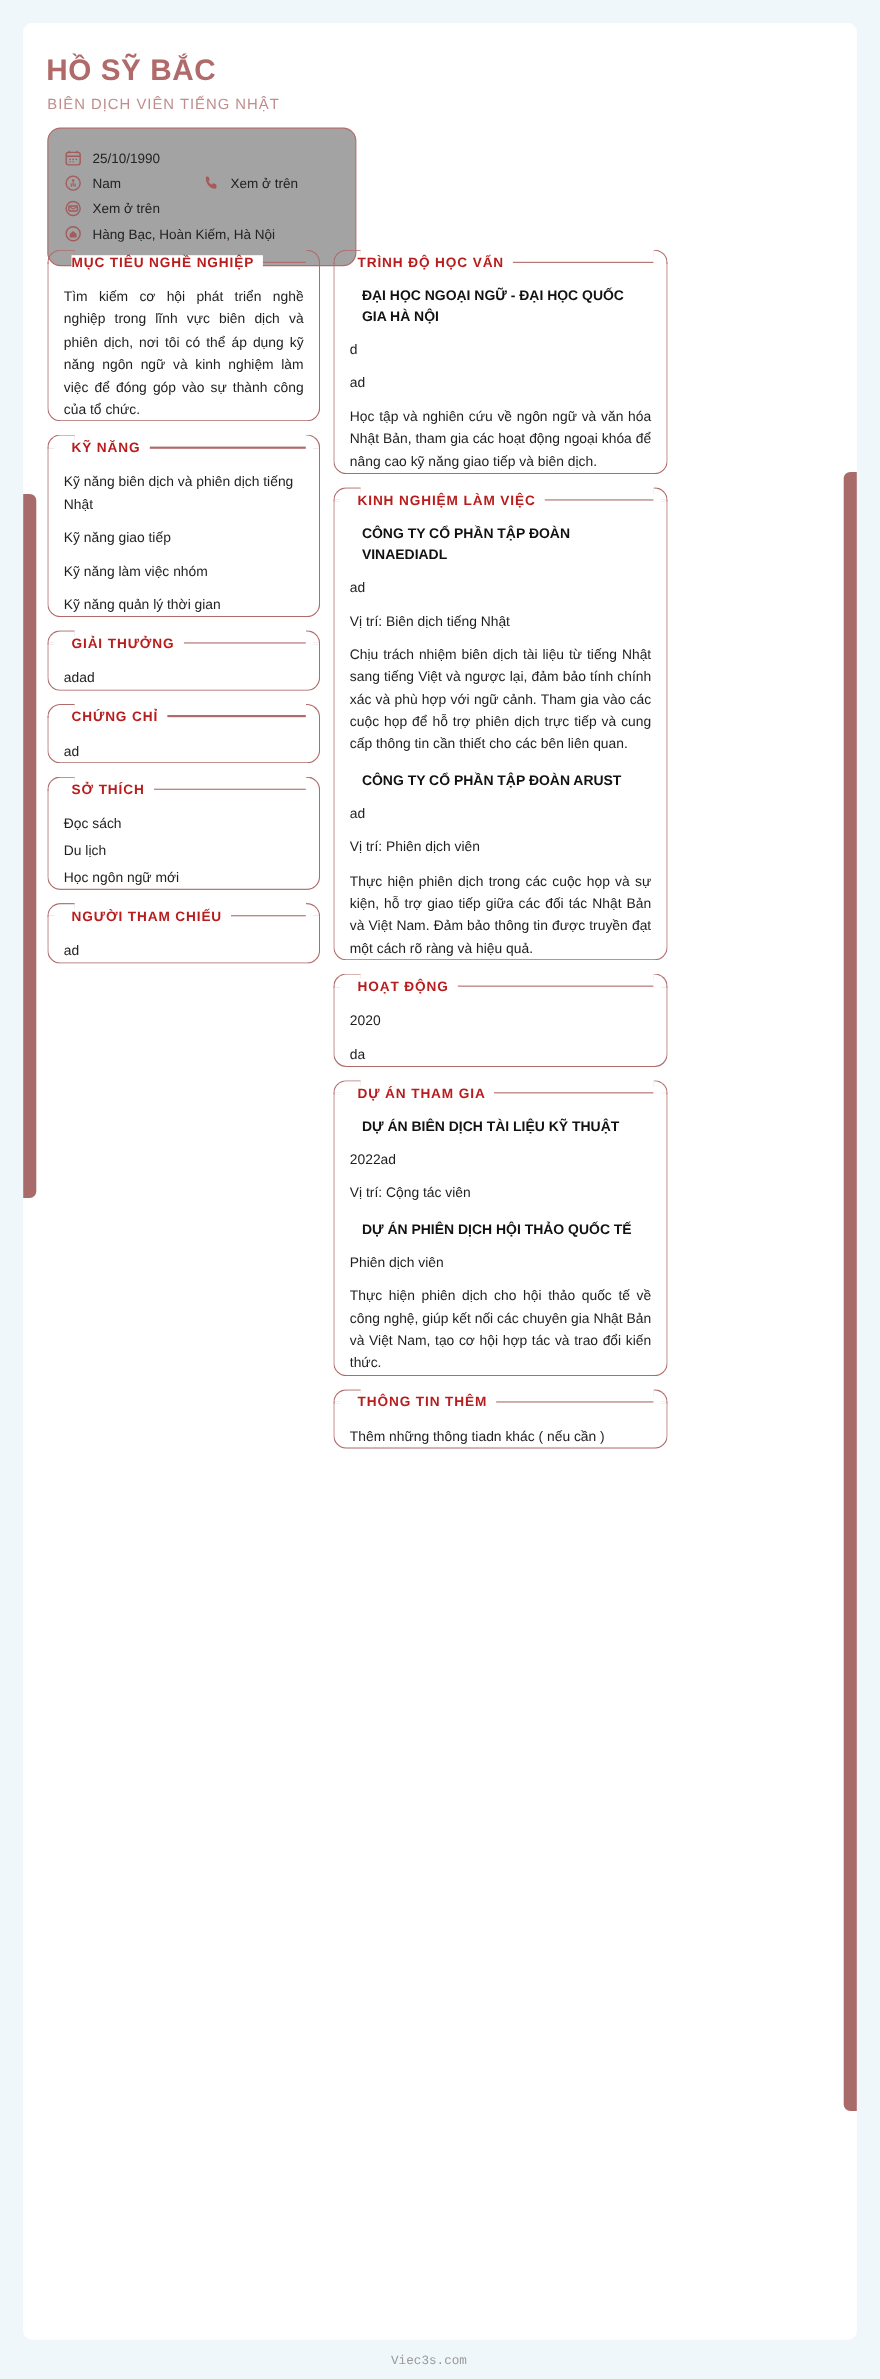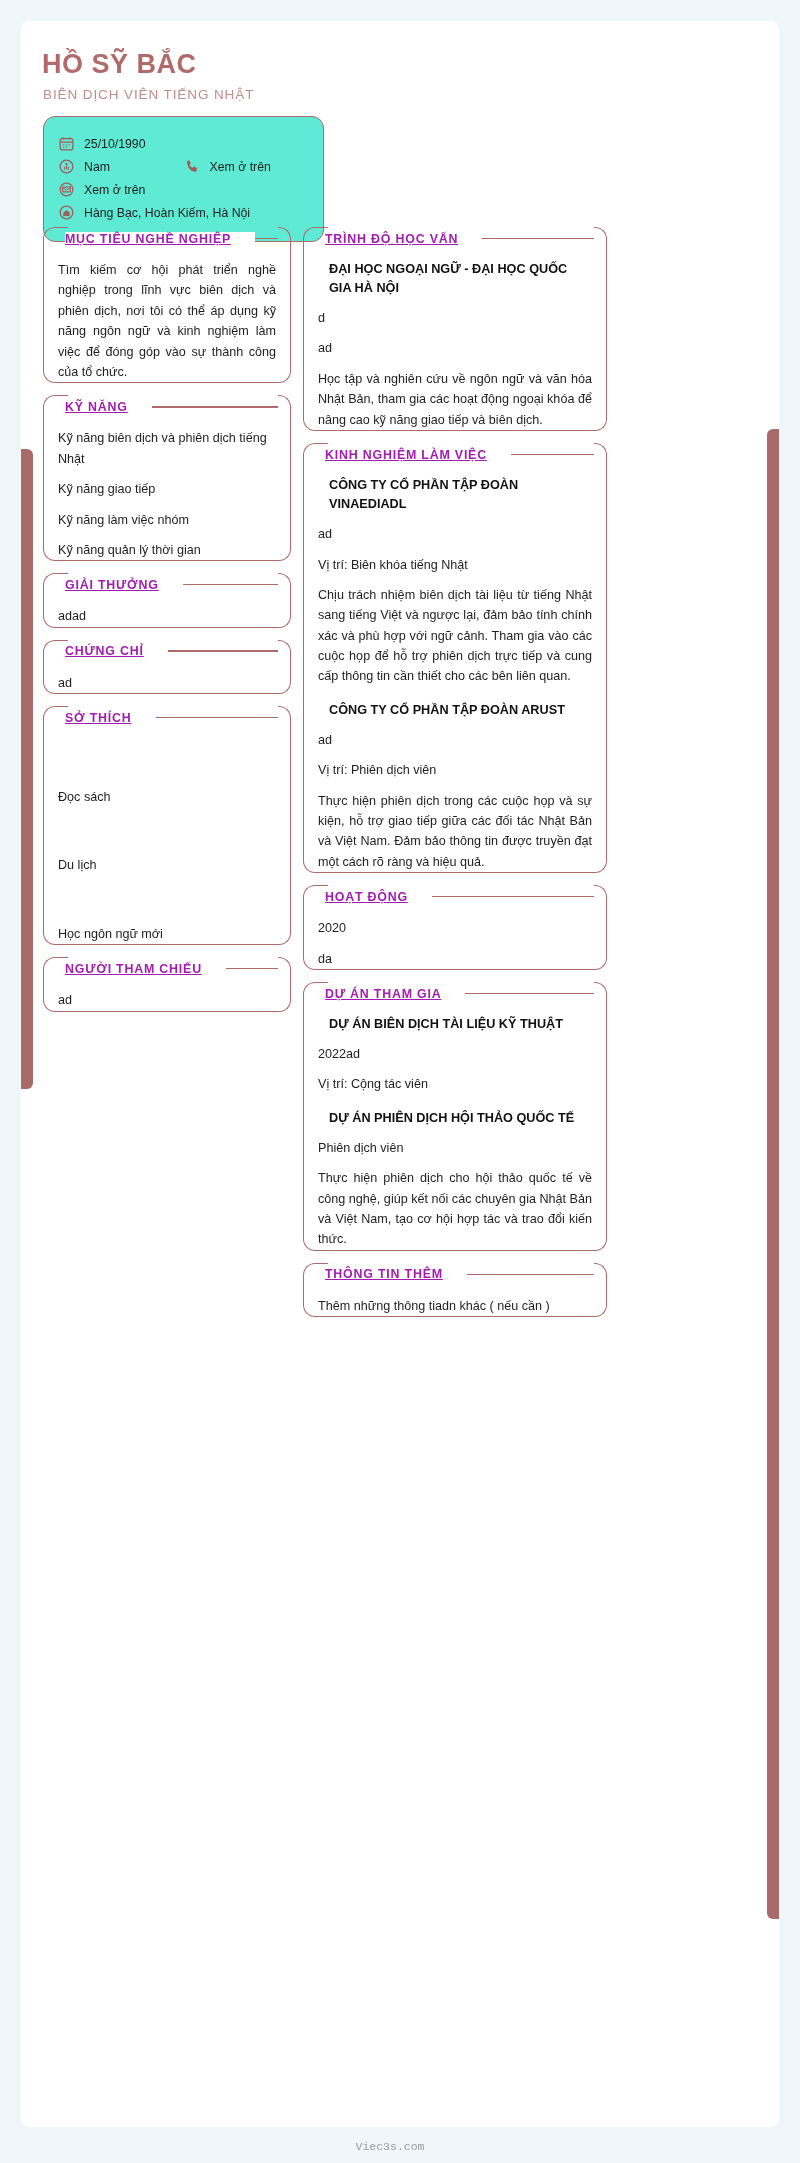--- a/index.html
+++ b/index.html
@@ -43,21 +43,21 @@
     color: #b06a6a;
   }
   .job-title {
     position: absolute; left: 22px; top: 66px;
     font-size: 13.5px; letter-spacing: .9px;
     color: #c08d8d;
   }
   .contact-box {
     position: absolute; left: 22px; top: 95px;
     width: 281px; padding: 12px 14px 14px 14px;
-    background: #5eead4;
+    background: #a3a3a3;
     border: 1.4px solid #b06a6a;
     border-radius: 12px;
   }
   .contact-row { display:flex; align-items:center; margin: 6px 0; }
   .contact-col { display:flex; align-items:center; width: 50%; }
   .contact-col.full { width: 100%; }
   .cicon {
     width: 17px; height: 17px; flex: 0 0 17px;
     margin-right: 9px;
     color: #a35c5c;
@@ -72,22 +72,22 @@
 
   
   .section { position: relative; margin-bottom: 14px; }
   .sec-head {
     position: relative; height: 19px;
     display: flex; align-items: center;
     padding-left: 22px;
   }
   .sec-title {
     font-size: 12.4px; font-weight: bold; letter-spacing: .8px;
-    color: #a21caf; white-space: nowrap;
-    background: #fff; padding-right: 24px; z-index: 2; text-decoration: underline;
+    color: #b91c1c; white-space: nowrap;
+    background: #fff; padding-right: 8px; z-index: 2;
   }
   .sec-rule {
     flex: 1 1 auto; height: 1.4px; background: #b06a6a;
     position: relative; top: 0px; z-index: 1;
   }
   .sec-body {
     border: 1.4px solid #b06a6a;
     border-top: none;
     border-radius: 0 0 12px 12px;
     margin-top: -10px;
@@ -119,21 +119,21 @@
   .ptext:last-child { margin-bottom: 0; }
   .ltext {
     font-size: 12.6px; line-height: 1.62; color: #1e1e1e;
     margin: 0 0 10px 0;
   }
   .ltext:last-child { margin-bottom: 0; }
   .bold-head {
     font-size: 12.7px; font-weight: bold; line-height: 1.5;
     color: #111; margin: 0 0 10px 11px;
   }
-  .tight { margin-bottom: 4px; margin-top: 48px; }
+  .tight { margin-bottom: 4px; }
   .gap-top { margin-top: 14px; }
 
   .footer {
     position: absolute; left: 0; bottom: 10px; width: 780px;
     text-align: center;
     font-family: "Liberation Mono", monospace;
     font-size: 11.5px; color: #9a9a9a;
   }
 </style>
 </head>
@@ -289,21 +289,21 @@
     </div>
 
     <div class="section">
       <div class="sec-head">
         <span class="sec-title">KINH NGHIỆM LÀM VIỆC</span>
         <span class="sec-rule"></span>
       </div>
       <div class="sec-body">
         <p class="bold-head">CÔNG TY CỔ PHẦN TẬP ĐOÀN VINAEDIADL</p>
         <p class="ltext">ad</p>
-        <p class="ltext">Vị trí: Biên khóa tiếng Nhật</p>
+        <p class="ltext">Vị trí: Biên dịch tiếng Nhật</p>
         <p class="ptext">Chịu trách nhiệm biên dịch tài liệu từ tiếng Nhật sang tiếng Việt và ngược lại, đảm bảo tính chính xác và phù hợp với ngữ cảnh. Tham gia vào các cuộc họp để hỗ trợ phiên dịch trực tiếp và cung cấp thông tin cần thiết cho các bên liên quan.</p>
 
         <p class="bold-head gap-top">CÔNG TY CỔ PHẦN TẬP ĐOÀN ARUST</p>
         <p class="ltext">ad</p>
         <p class="ltext">Vị trí: Phiên dịch viên</p>
         <p class="ptext">Thực hiện phiên dịch trong các cuộc họp và sự kiện, hỗ trợ giao tiếp giữa các đối tác Nhật Bản và Việt Nam. Đảm bảo thông tin được truyền đạt một cách rõ ràng và hiệu quả.</p>
       </div>
     </div>
 
     <div class="section">

